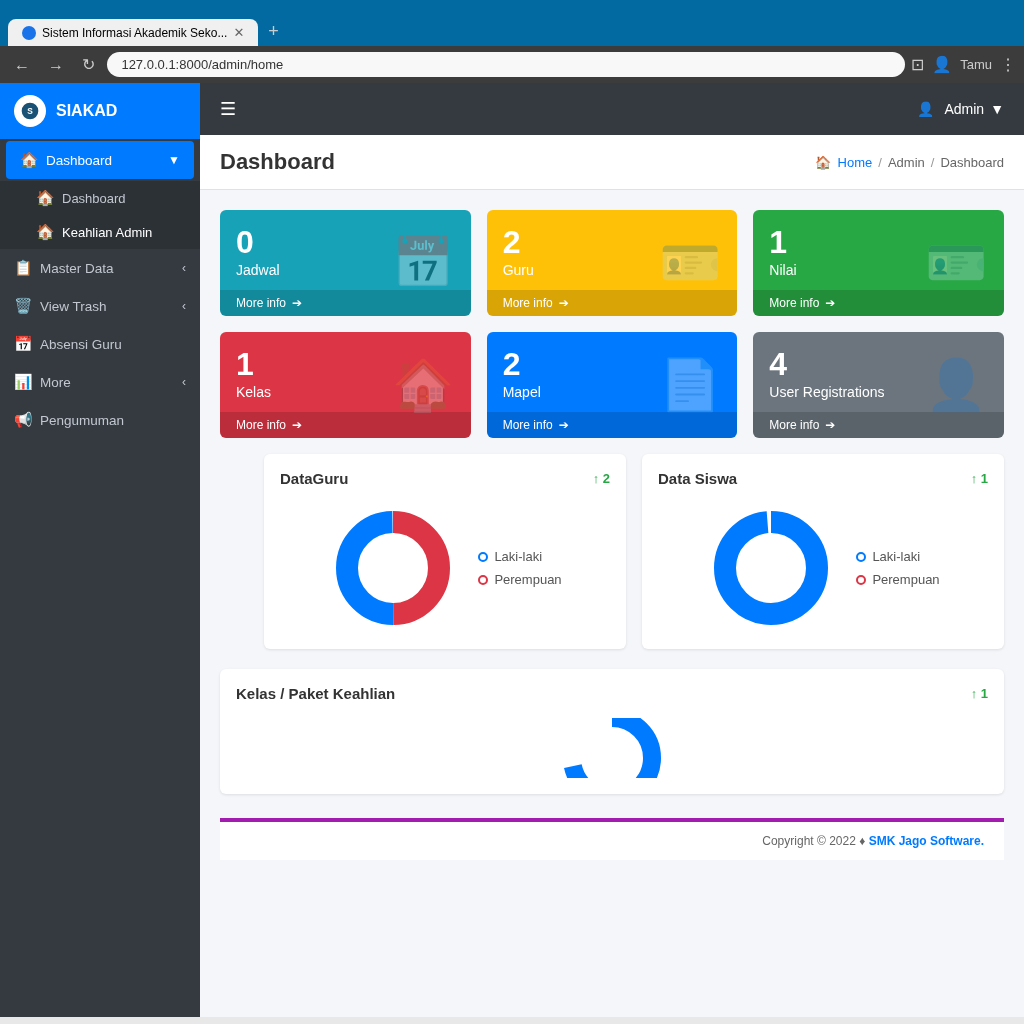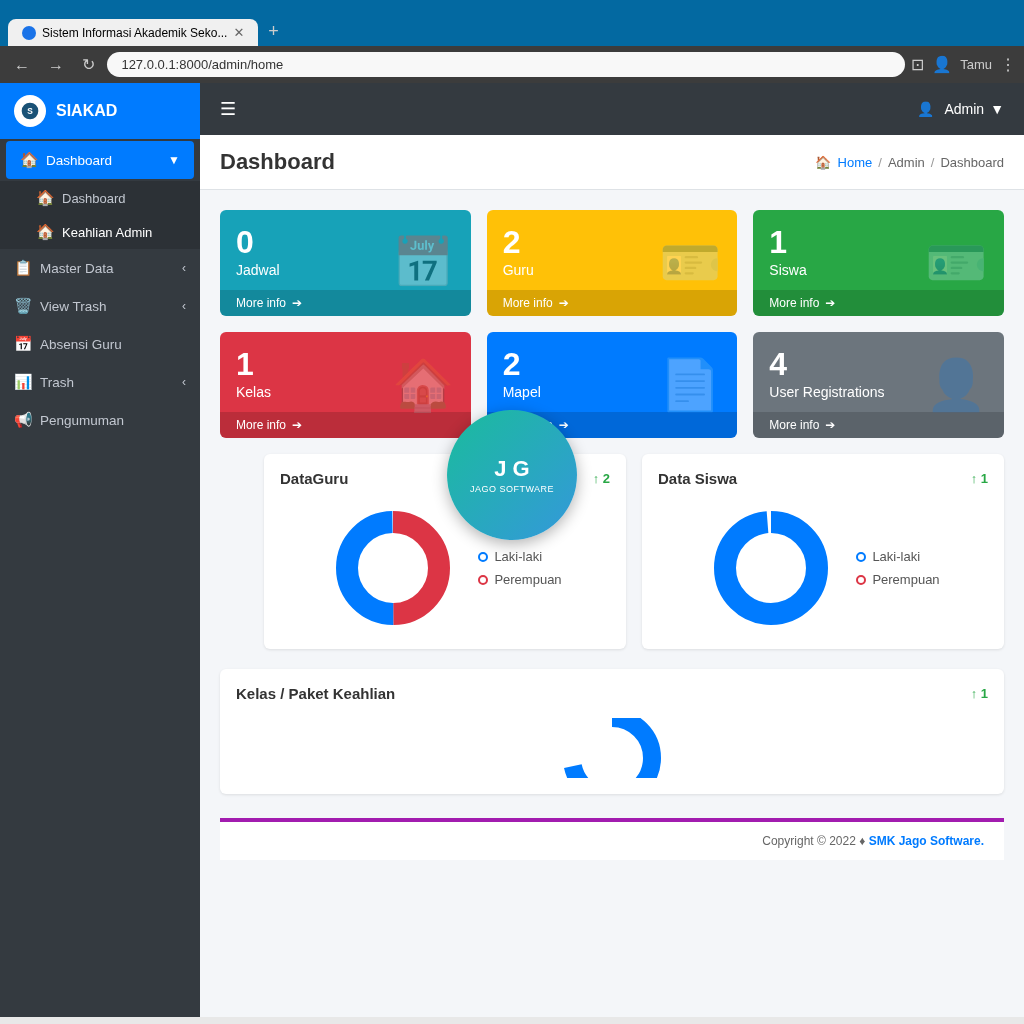--- a/index.html
+++ b/index.html
@@ -175,21 +175,21 @@
         <span class="chevron">‹</span>
       </div>
 
       <div class="sidebar-item">
         <span class="sidebar-icon">📅</span>
         <span>Absensi Guru</span>
       </div>
 
       <div class="sidebar-item">
         <span class="sidebar-icon">📊</span>
-        <span>Trash</span>
+        <span>More</span>
         <span class="chevron">‹</span>
       </div>
 
       <div class="sidebar-item">
         <span class="sidebar-icon">📢</span>
         <span>Pengumuman</span>
       </div>
     </div>
   </div>
 
@@ -239,21 +239,21 @@
             <div class="stats-card-label">Guru</div>
             <div class="stats-card-icon">🪪</div>
             <div class="stats-card-footer">
               <span>More info</span>
               <span>➔</span>
             </div>
           </div>
 
           <div class="stats-card green">
             <div class="stats-card-num">1</div>
-            <div class="stats-card-label">Siswa</div>
+            <div class="stats-card-label">Nilai</div>
             <div class="stats-card-icon">🪪</div>
             <div class="stats-card-footer">
               <span>More info</span>
               <span>➔</span>
             </div>
           </div>
         </div>
 
         <div class="stats-row">
 
@@ -363,21 +363,15 @@
 
         <div class="footer">
           <span>Copyright © 2022 ♦ </span>
           <a href="#">SMK Jago Software.</a>
         </div>
 
       </div>
     </div>
   </div>
 
-  <div class="watermark-circle" style="left:50%; top:42%;">
-    <div class="watermark-circle-inner">
-      <div>J G</div>
-      <div class="watermark-circle-sub">JAGO SOFTWARE</div>
-    </div>
-  </div>
 
 
 </div>
 
 </body></html>

